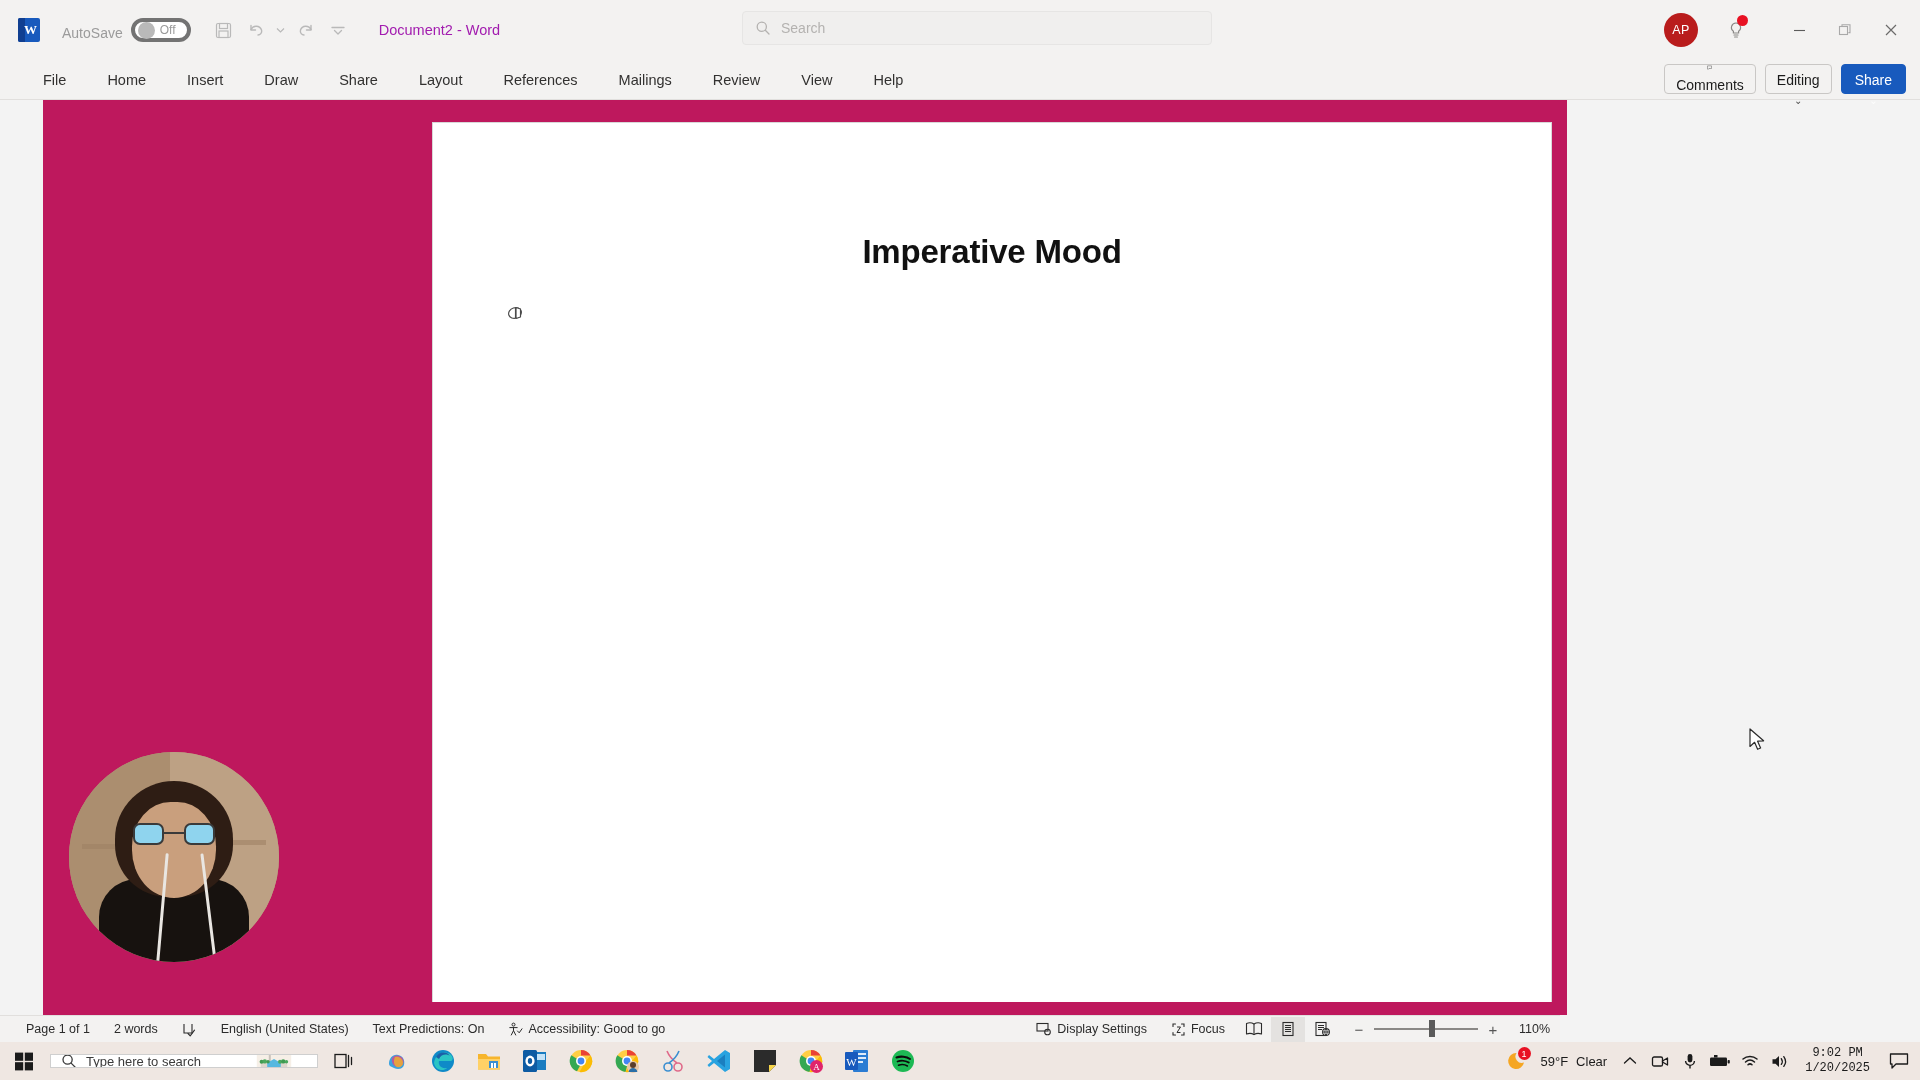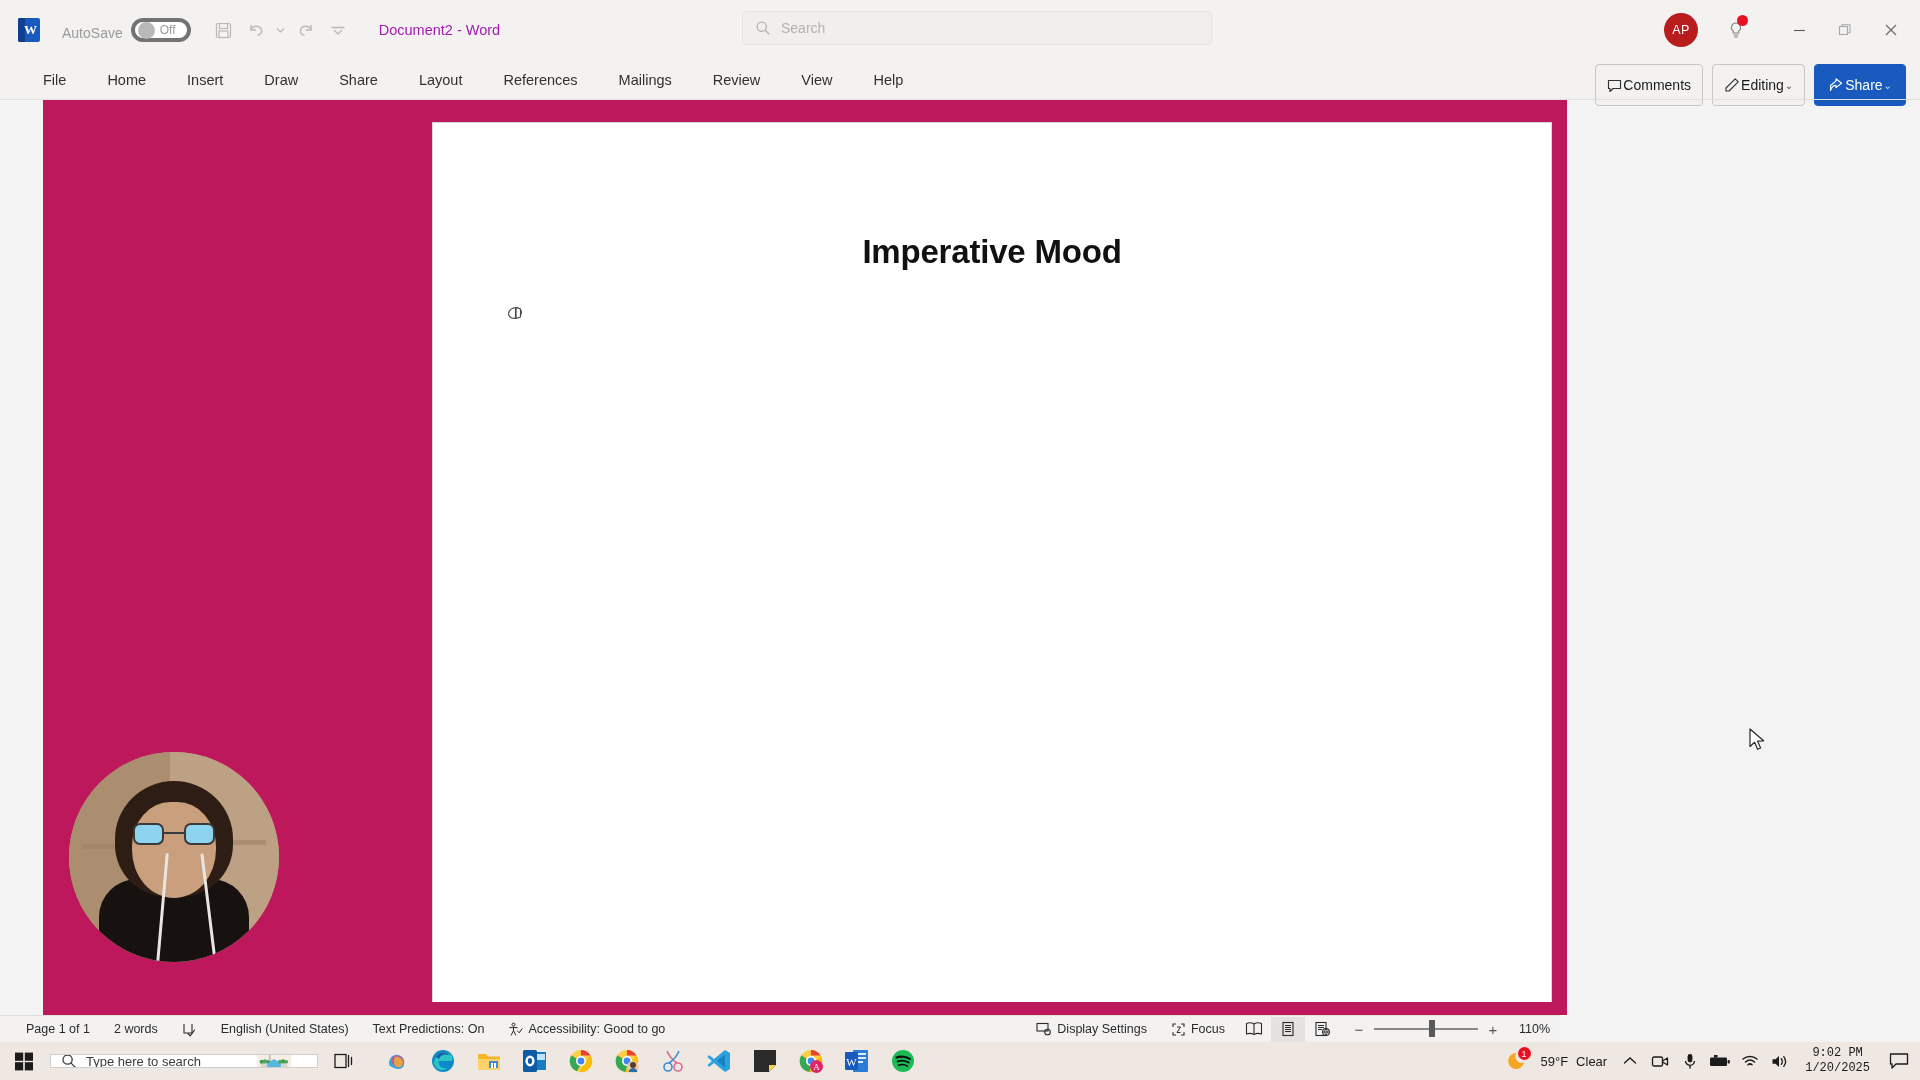--- a/index.html
+++ b/index.html
@@ -83,22 +83,22 @@
   }
   .tabs { display: flex; align-items: center; padding-left: 30px; gap: 15px; }
   .tab {
     font-size: 14.5px; color: #323130; padding: 5px 13px; border-radius: 4px;
     white-space: nowrap;
   }
   .ribbon-right {
     position: absolute; right: 14px; top: 4px; display: flex; align-items: center; gap: 9px;
   }
   .pill {
-    height: 42px; border: 1px solid #c9c7c5; border-radius: 4px; background: #f3f2f1;
-    display: flex; align-items: center; gap: 1px; padding: 0 11px; font-size: 14px; color: #1b1b1b;
+    height: 30px; border: 1px solid #c9c7c5; border-radius: 4px; background: #f3f2f1;
+    display: flex; align-items: center; gap: 7px; padding: 0 11px; font-size: 14px; color: #1b1b1b; flex-direction: column;
   }
   .pill.share {
     background: #185abd; border-color: #185abd; color: #fff; padding: 0 13px;
   }
   .caret-sm { font-size: 10px; opacity: .8; }
 
   .ribbon-sep {
     position: absolute; top: 99px; left: 0; width: 1920px; height: 1px; background: #e1dfdd;
   }
 

